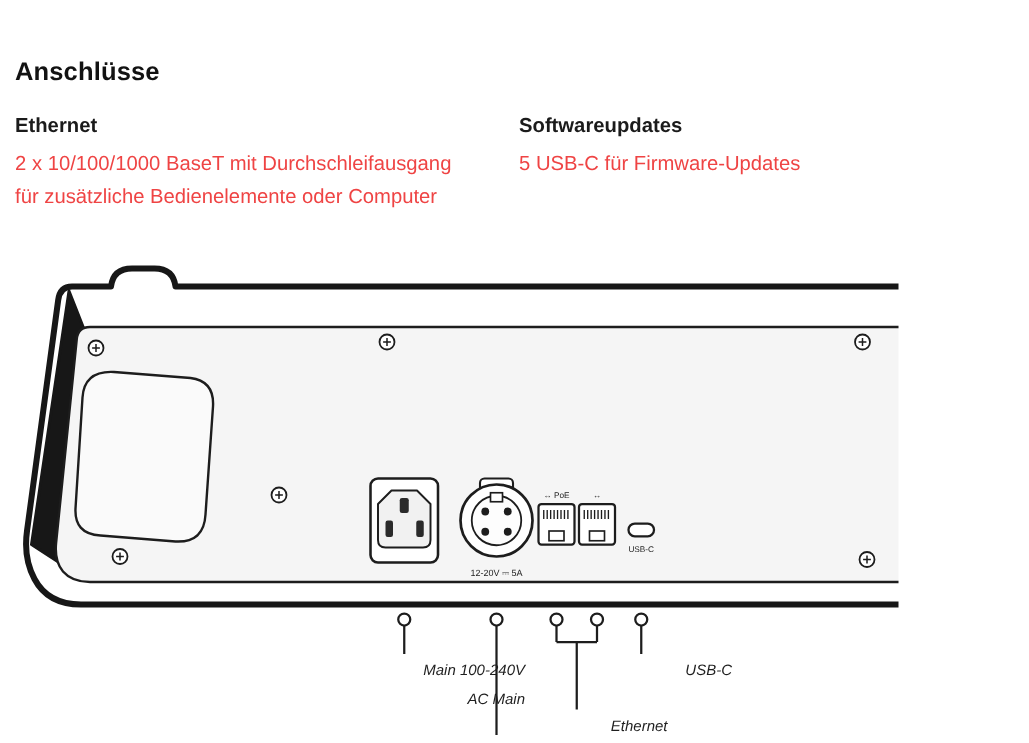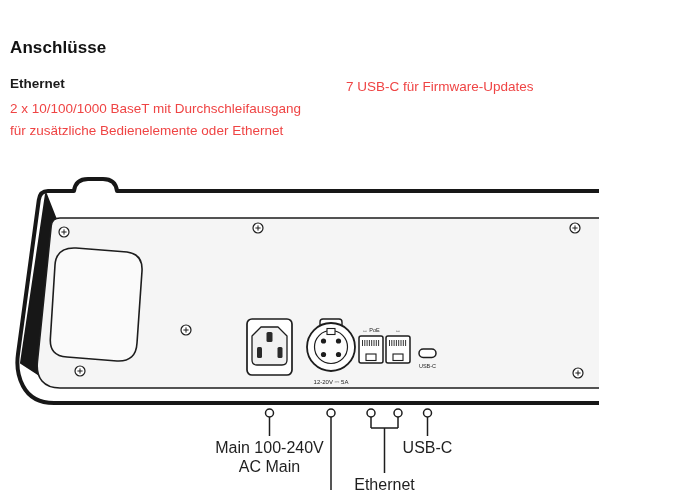--- a/index.html
+++ b/index.html
@@ -35,41 +35,43 @@
   }
   .spec-col .ln {
     color: #ef4444;
     line-height: 22px;
   }
   #col1 { left: 10px; }
   #col2 { left: 346px; }
   svg.diagram { position: absolute; left: 0; top: 0; }
   .callout {
     position: absolute;
-    font-size: 16px;
+    font-size: 10px;
     color: #1f1f1f;
-    text-align: center;
+    text-align: right;
     line-height: 19px;
+    font-style: italic;
   }
 </style>
 </head>
 <body>
 
 <div class="page">
 
   <div class="title">Anschlüsse</div>
 
   <div class="spec-col" id="col1">
     <div class="h">Ethernet</div>
     <div class="ln">2 x 10/100/1000 BaseT mit Durchschleifausgang</div>
-    <div class="ln">für zusätzliche Bedienelemente oder Ethernet</div>
+    <div class="ln">für zusätzliche Bedienelemente oder Computer</div>
   </div>
 
   <div class="spec-col" id="col2">
-    <div class="ln">7 USB-C für Firmware-Updates</div>
+    <div class="h">Softwareupdates</div>
+    <div class="ln">5 USB-C für Firmware-Updates</div>
   </div>
 
   <svg class="diagram" width="686" height="495" viewBox="0 0 686 495">
 
     <path d="M 48 159 L 74 159 Q 75.5 147 88 147 L 103 147 Q 115.5 147 117 159
              L 636 159 Q 646 159 647.2 168 L 668 322 Q 670.5 340 663 354
              Q 654 371 632 371 L 54 371 Q 32 371 23 354 Q 15.5 340 18 322
              L 38.8 168 Q 40 159 48 159 Z" fill="#ffffff" stroke="#171717" stroke-width="4" stroke-linejoin="round"></path>
 
     <path d="M 46 162 L 57 190 L 41 344 L 21 331 Z" fill="#171717" stroke="#171717" stroke-width="2" stroke-linejoin="round"></path>

